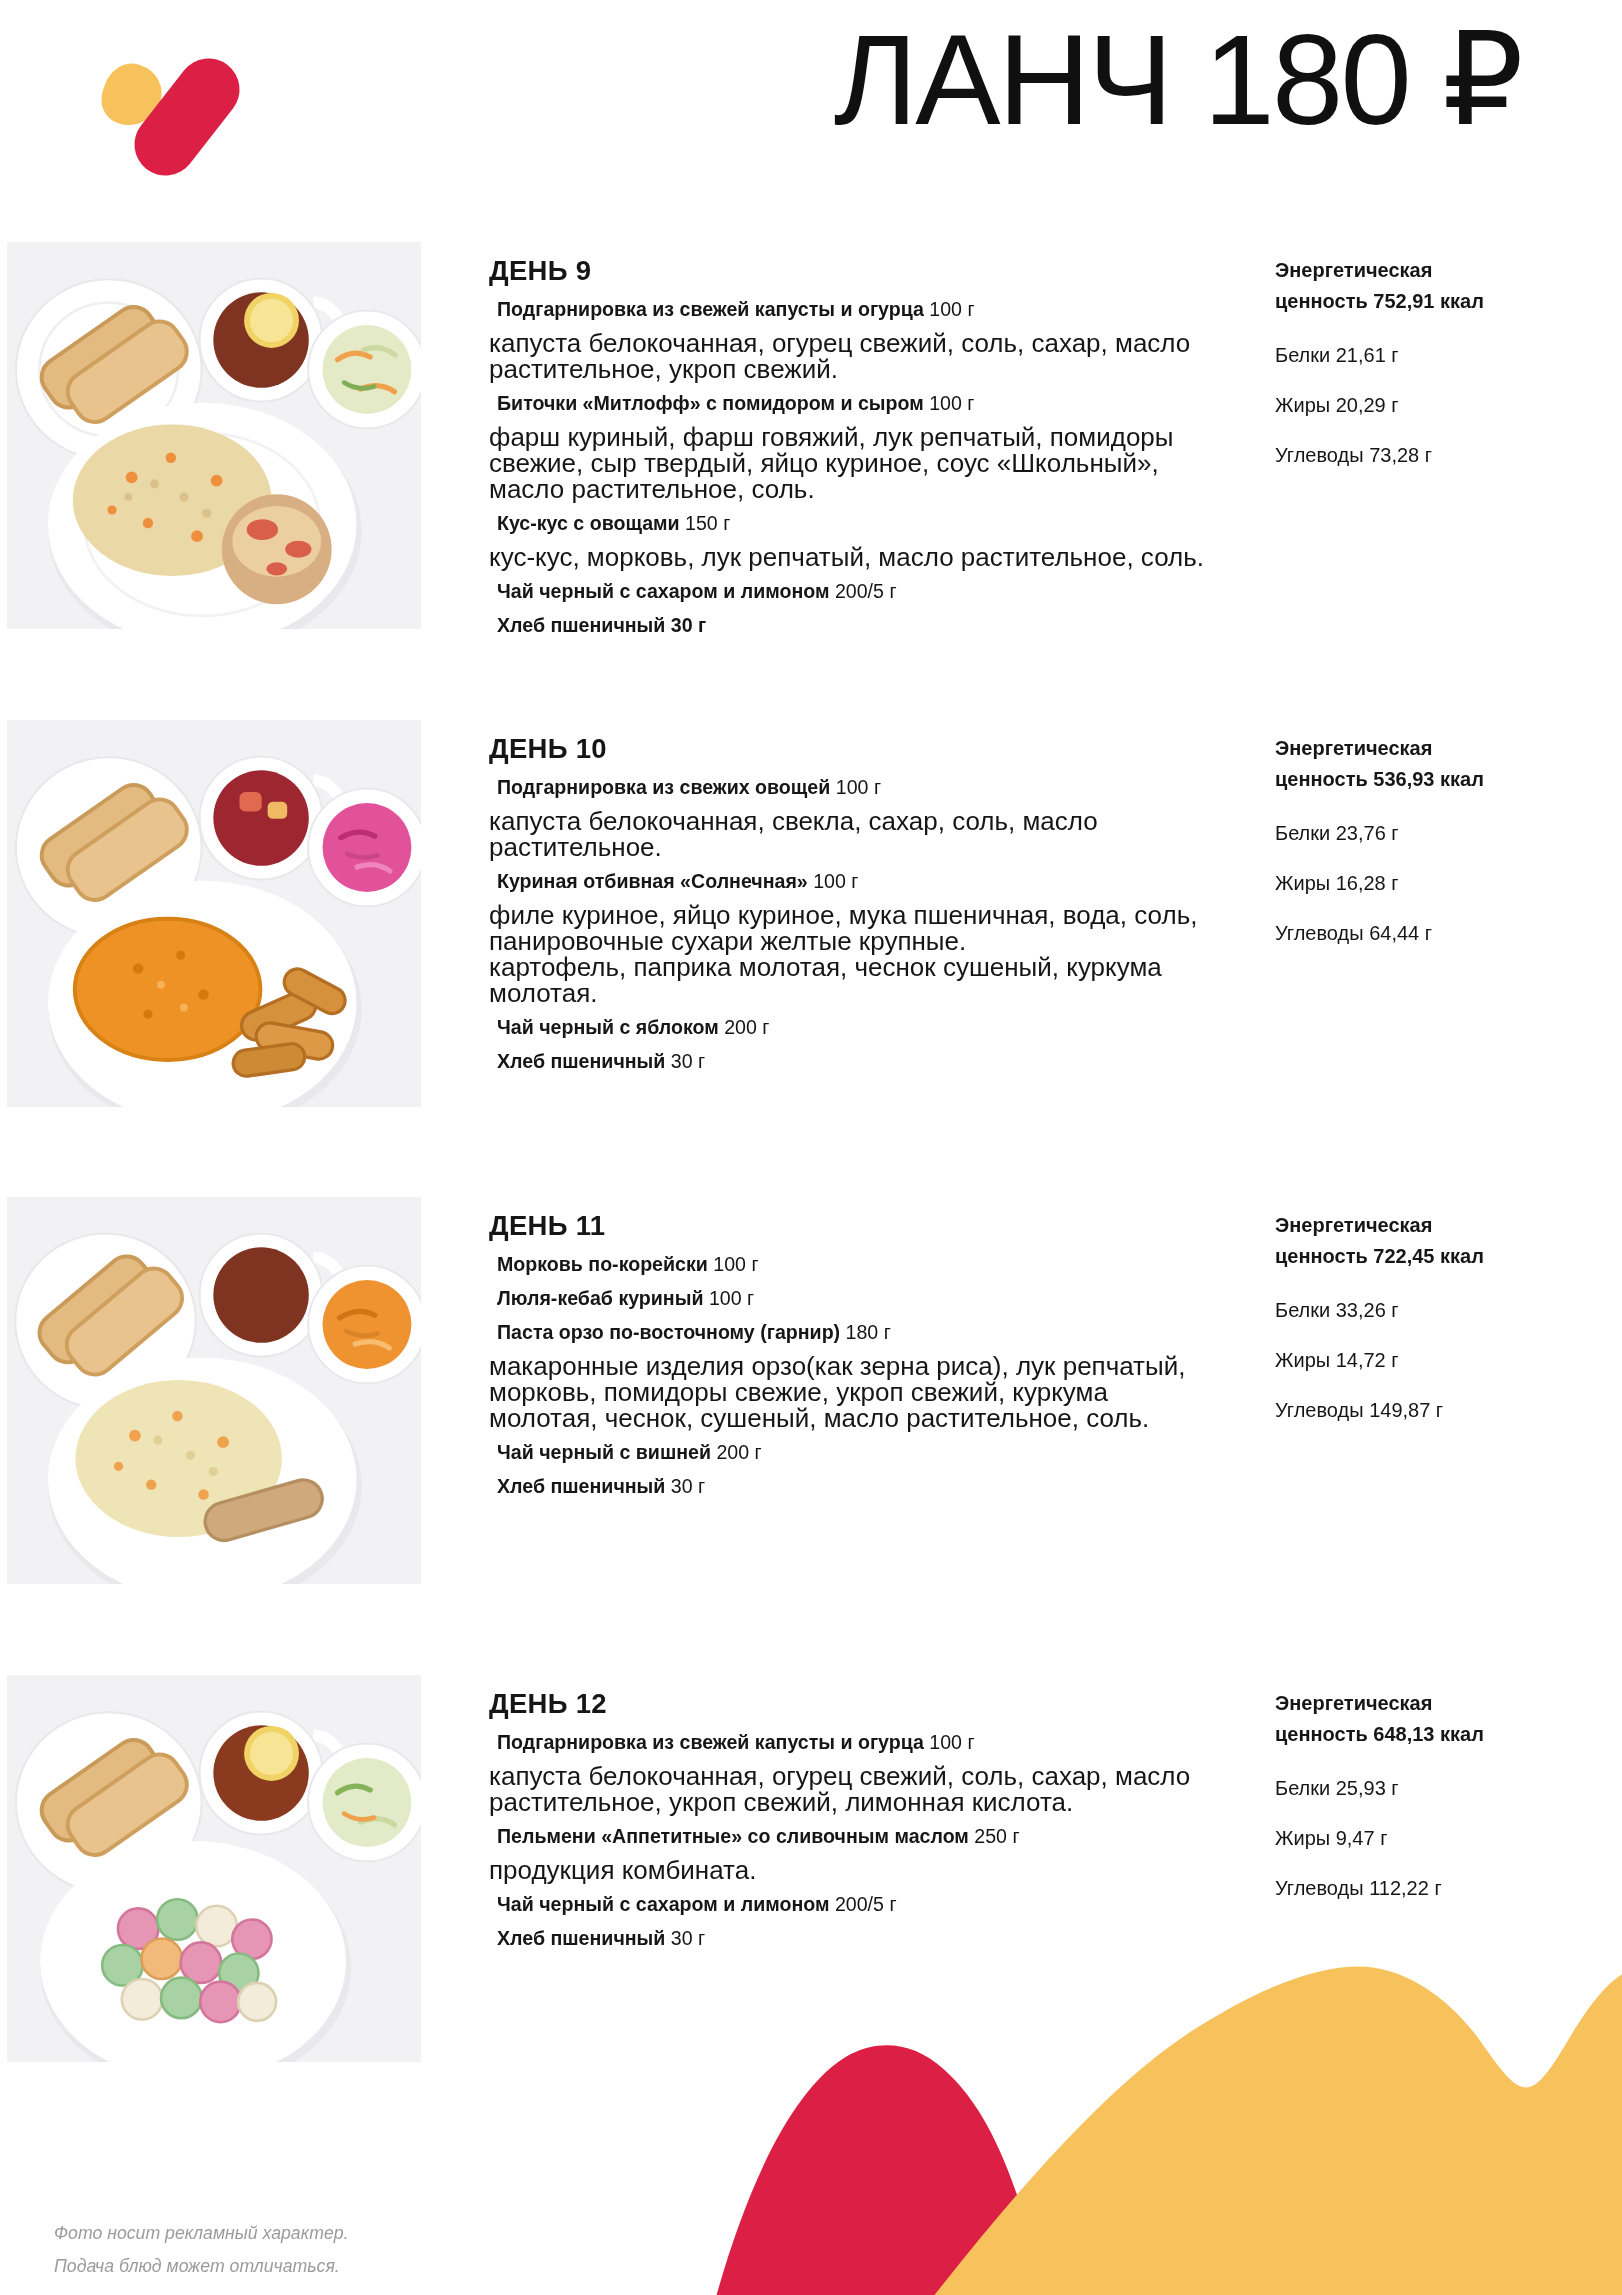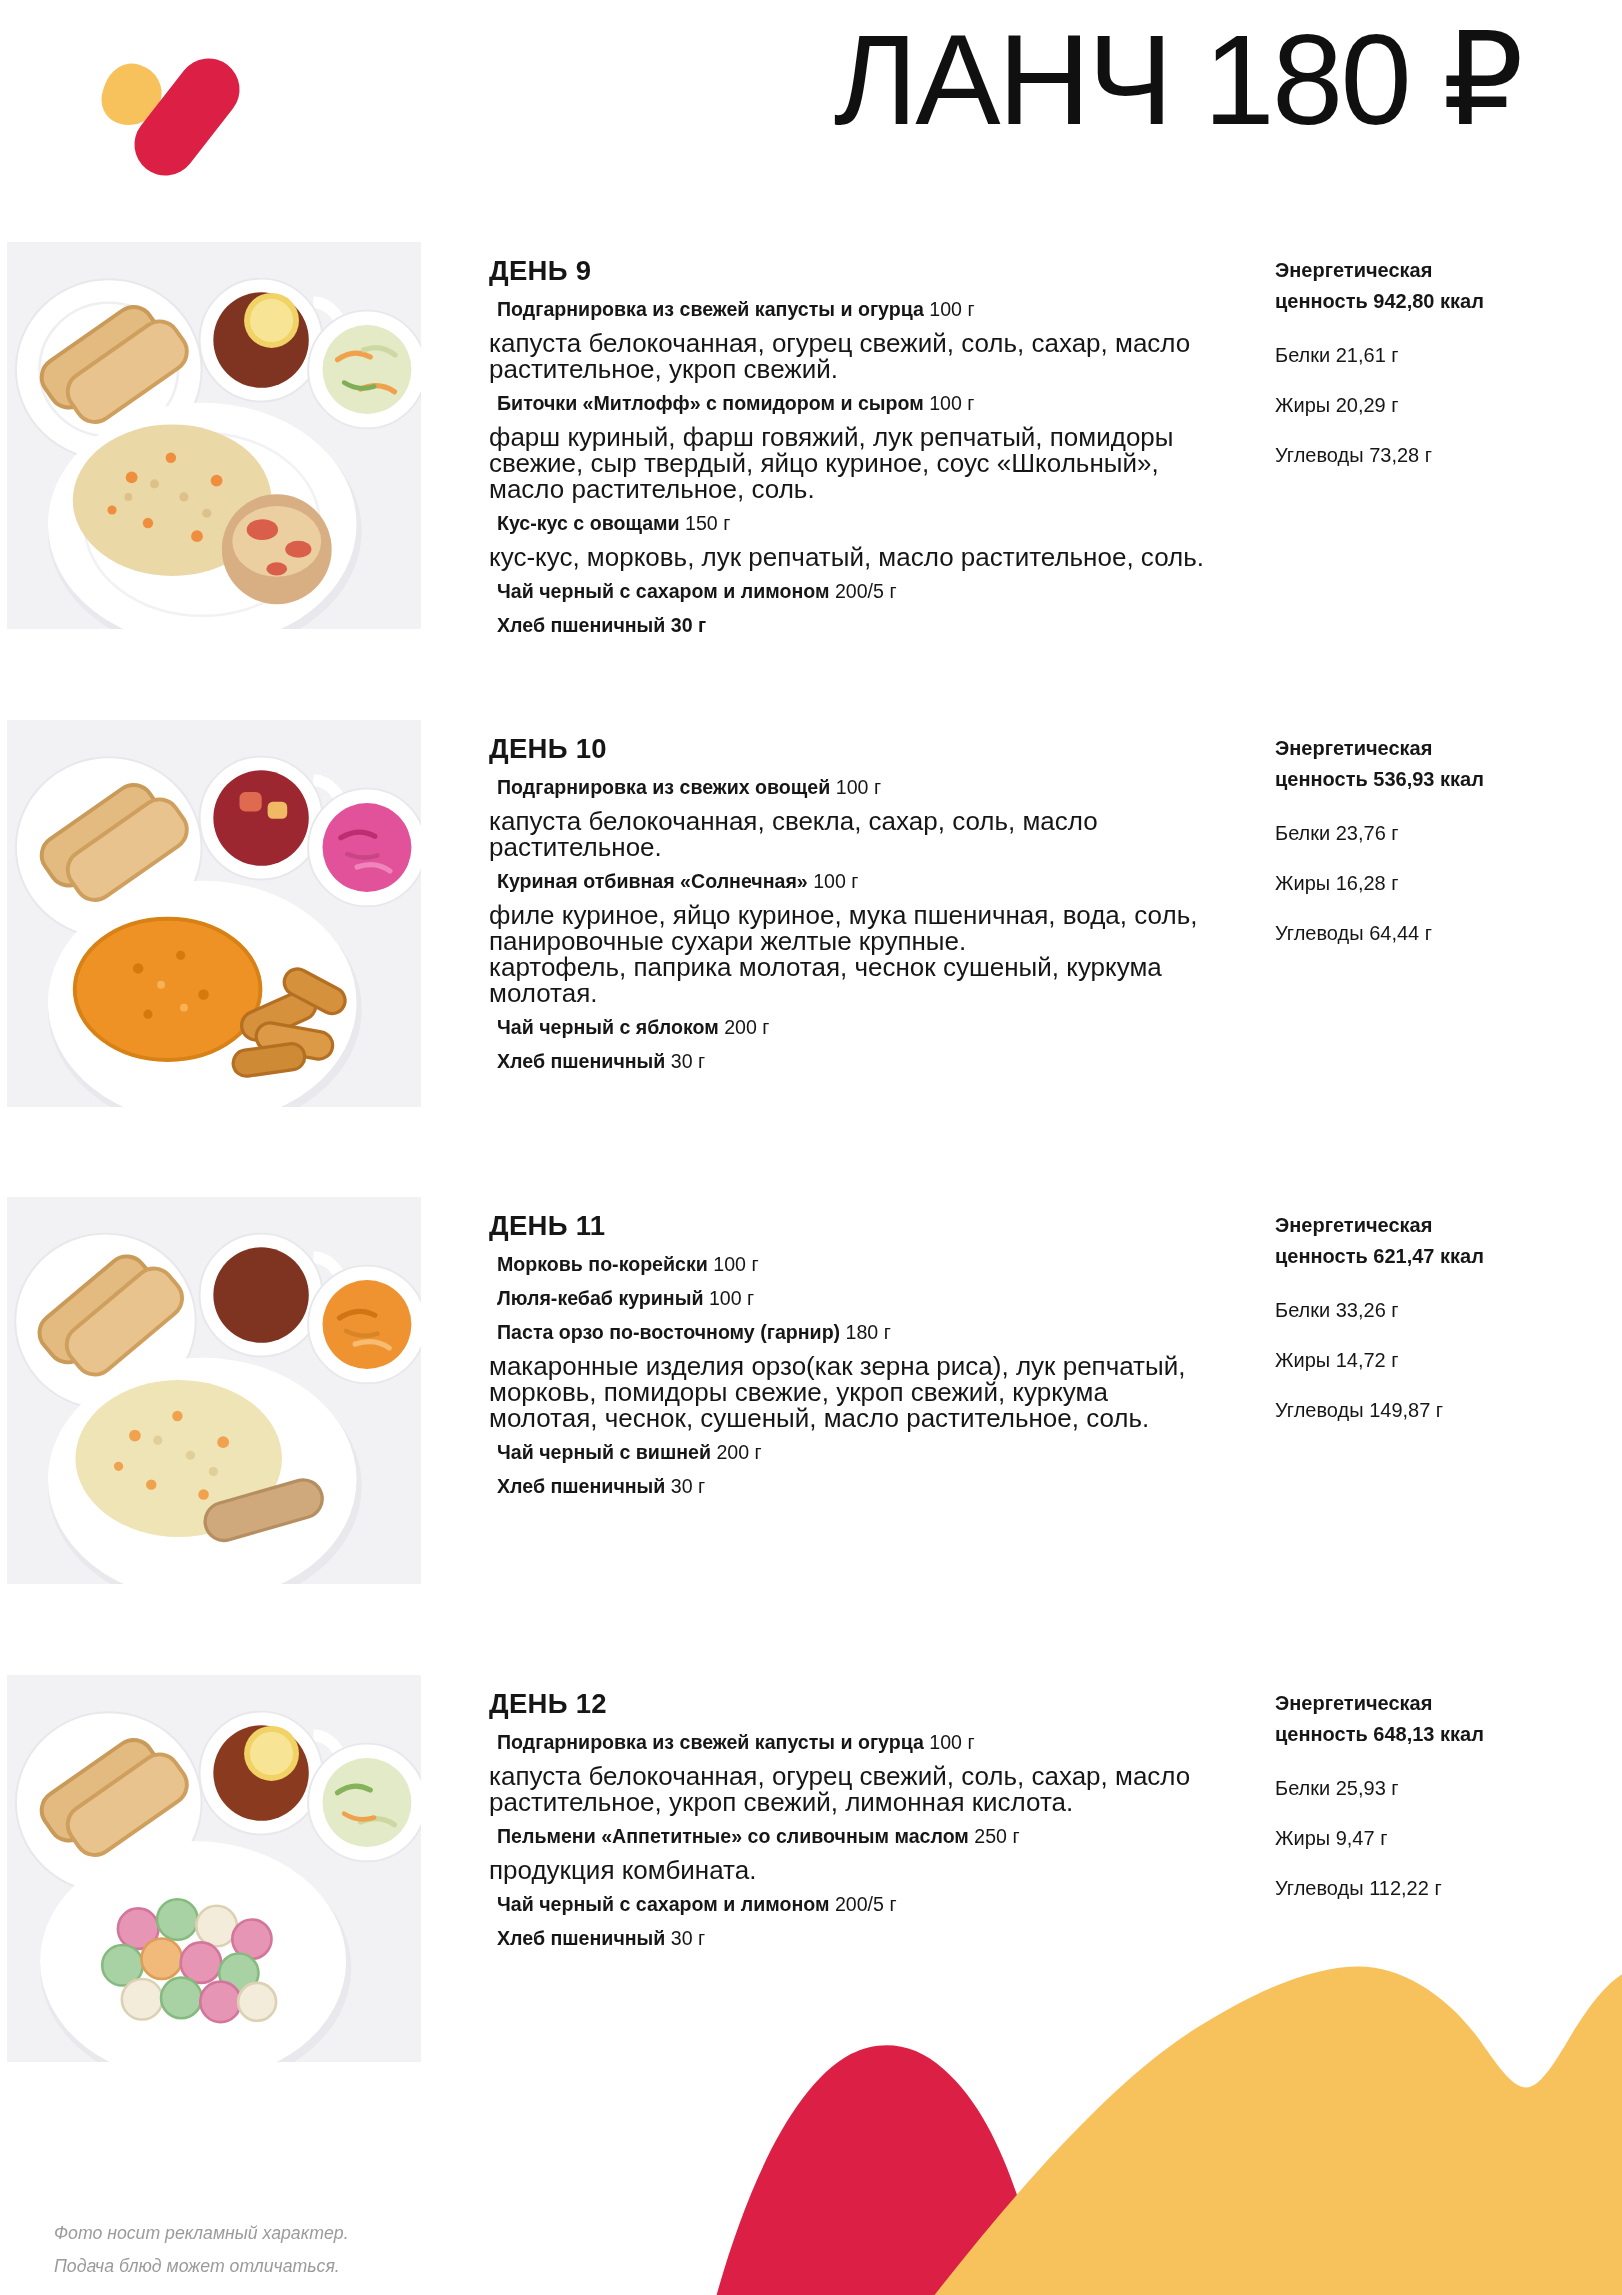--- a/index.html
+++ b/index.html
@@ -108,21 +108,21 @@
             <p class="ingredients">капуста белокочанная, огурец свежий, соль, сахар, масло растительное, укроп свежий.</p>
             <p class="dish-line"><b>Биточки «Митлофф» с помидором и сыром</b><span class="portion"> 100 г</span></p>
             <p class="ingredients">фарш куриный, фарш говяжий, лук репчатый, помидоры свежие, сыр твердый, яйцо куриное, соус «Школьный», масло растительное, соль.</p>
             <p class="dish-line"><b>Кус-кус с овощами</b><span class="portion"> 150 г</span></p>
             <p class="ingredients">кус-кус, морковь, лук репчатый, масло растительное, соль.</p>
             <p class="dish-line"><b>Чай черный с сахаром и лимоном</b><span class="portion"> 200/5 г</span></p>
             <p class="dish-line"><b>Хлеб пшеничный 30 г</b></p>
           </div>
     </div>
     <div class="nutrition">
-      <p class="nutri-head"><span>Энергетическая ценность</span><span> 942,80 ккал</span></p>
+      <p class="nutri-head"><span>Энергетическая ценность</span><span> 752,91 ккал</span></p>
       <div class="nutri-rows">
             <div class="nutri-row">Белки 21,61 г</div>
             <div class="nutri-row">Жиры 20,29 г</div>
             <div class="nutri-row">Углеводы 73,28 г</div>
           </div>
     </div>
   </div>
 
   <div class="day-row" style="top: 720px;">
     <div class="photo">
@@ -243,21 +243,21 @@
       <div>
             <p class="dish-line"><b>Морковь по-корейски</b><span class="portion"> 100 г</span></p>
             <p class="dish-line"><b>Люля-кебаб куриный</b><span class="portion"> 100 г</span></p>
             <p class="dish-line"><b>Паста орзо по-восточному (гарнир)</b><span class="portion"> 180 г</span></p>
             <p class="ingredients">макаронные изделия орзо(как зерна риса), лук репчатый, морковь, помидоры свежие, укроп свежий, куркума молотая, чеснок, сушеный, масло растительное, соль.</p>
             <p class="dish-line"><b>Чай черный с вишней</b><span class="portion"> 200 г</span></p>
             <p class="dish-line"><b>Хлеб пшеничный</b><span class="portion"> 30 г</span></p>
           </div>
     </div>
     <div class="nutrition">
-      <p class="nutri-head"><span>Энергетическая ценность</span><span> 621,47 ккал</span></p>
+      <p class="nutri-head"><span>Энергетическая ценность</span><span> 722,45 ккал</span></p>
       <div class="nutri-rows">
             <div class="nutri-row">Белки 33,26 г</div>
             <div class="nutri-row">Жиры 14,72 г</div>
             <div class="nutri-row">Углеводы 149,87 г</div>
           </div>
     </div>
   </div>
 
   <div class="day-row" style="top: 1675px;">
     <div class="photo">

